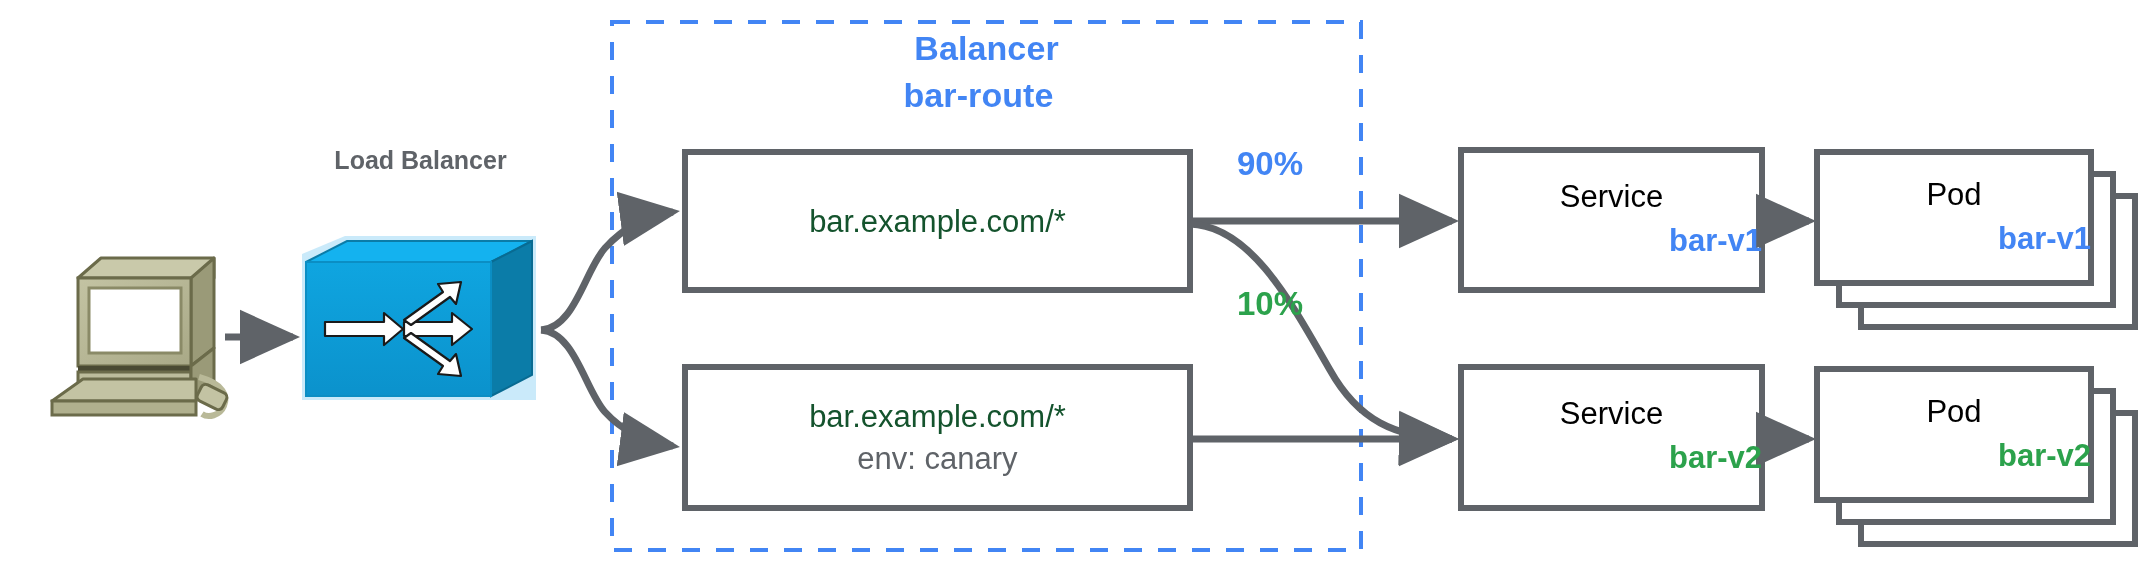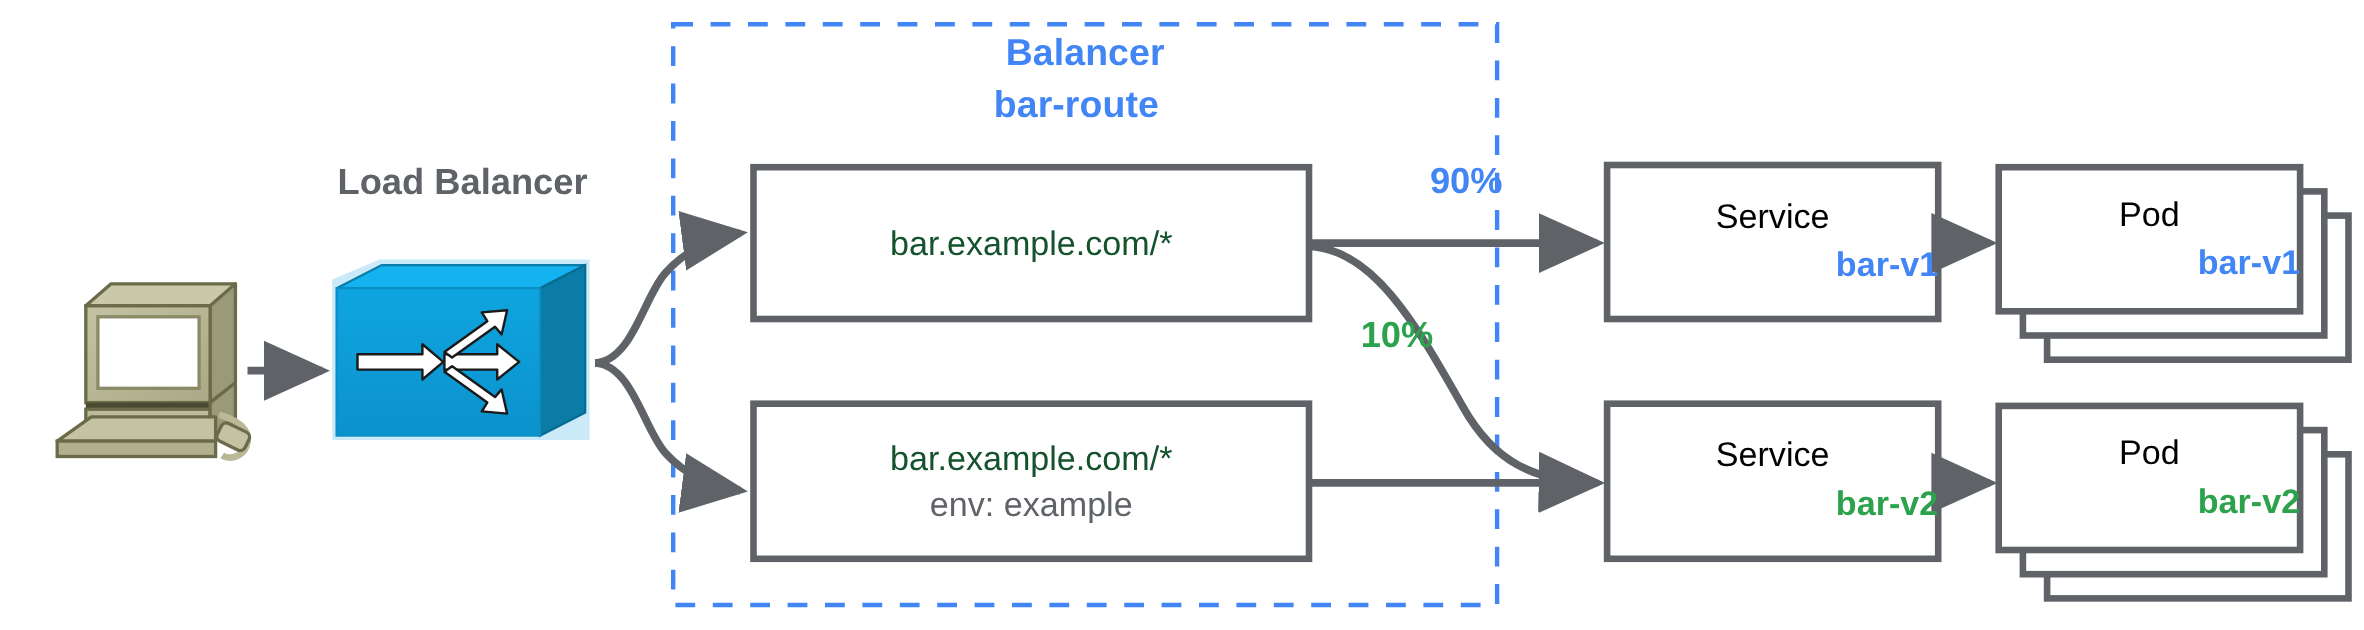--- a/index.html
+++ b/index.html
@@ -32,21 +32,21 @@
   .t-blue   { color: #4285f4; }
   .t-green  { color: #2ca24c; }
 
   .route-title {
     font-size: 34px;
     font-weight: bold;
     color: #4285f4;
     letter-spacing: 0.1px;
   }
   .lb-title {
-    font-size: 33px;
+    font-size: 25px;
     font-weight: bold;
     color: #5f6368;
   }
   .box-text {
     font-size: 31px;
     color: #14532d;
   }
   .box-text-sm {
     font-size: 31px;
     color: #5f6368;
@@ -165,23 +165,23 @@
   </svg>
 
   <div class="lbl route-title" style="left:612px; top:28px; width:749px;">Balancer</div>
   <div class="lbl route-title" style="left:604px; top:75px; width:749px;">bar-route</div>
 
   <div class="lbl lb-title" style="left:268px; top:145px; width:305px;">Load Balancer</div>
 
   <div class="lbl box-text" style="left:685px; top:203px; width:505px;">bar.example.com/*</div>
 
   <div class="lbl box-text" style="left:685px; top:398px; width:505px;">bar.example.com/*</div>
-  <div class="lbl box-text-sm" style="left:685px; top:440px; width:505px;">env: example</div>
+  <div class="lbl box-text-sm" style="left:685px; top:440px; width:505px;">env: canary</div>
 
-  <div class="lbl pct-text t-blue" style="left:1205px; top:144px; width:130px; text-align:right;margin-left:31px;">90%</div>
+  <div class="lbl pct-text t-blue" style="left:1205px; top:144px; width:130px; text-align:center;">90%</div>
   <div class="lbl pct-text t-green" style="left:1205px; top:284px; width:130px; text-align:center;">10%</div>
 
   <div class="lbl kind-text" style="left:1461px; top:178px; width:301px;">Service</div>
   <div class="lbl name-text t-blue" style="left:1461px; top:222px; width:301px;">bar-v1</div>
 
   <div class="lbl kind-text" style="left:1461px; top:395px; width:301px;">Service</div>
   <div class="lbl name-text t-green" style="left:1461px; top:439px; width:301px;">bar-v2</div>
 
   <div class="lbl kind-text" style="left:1817px; top:176px; width:274px;">Pod</div>
   <div class="lbl name-text t-blue" style="left:1817px; top:220px; width:274px;">bar-v1</div>

